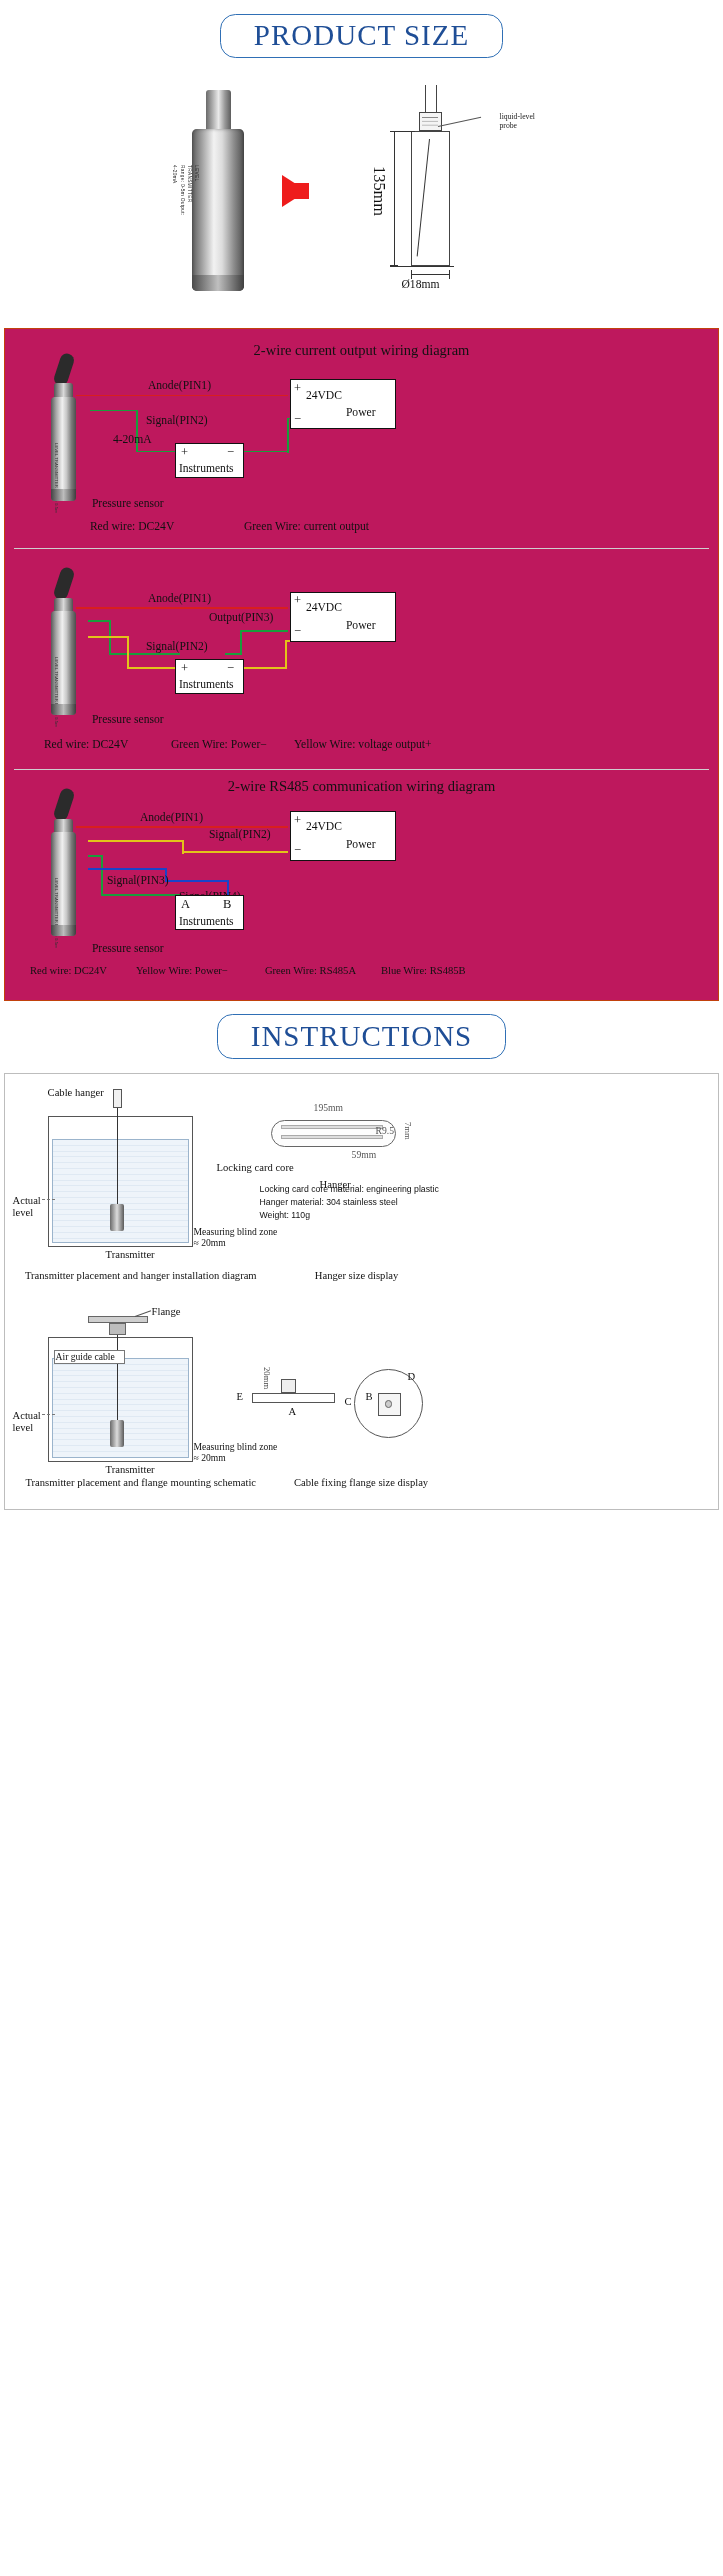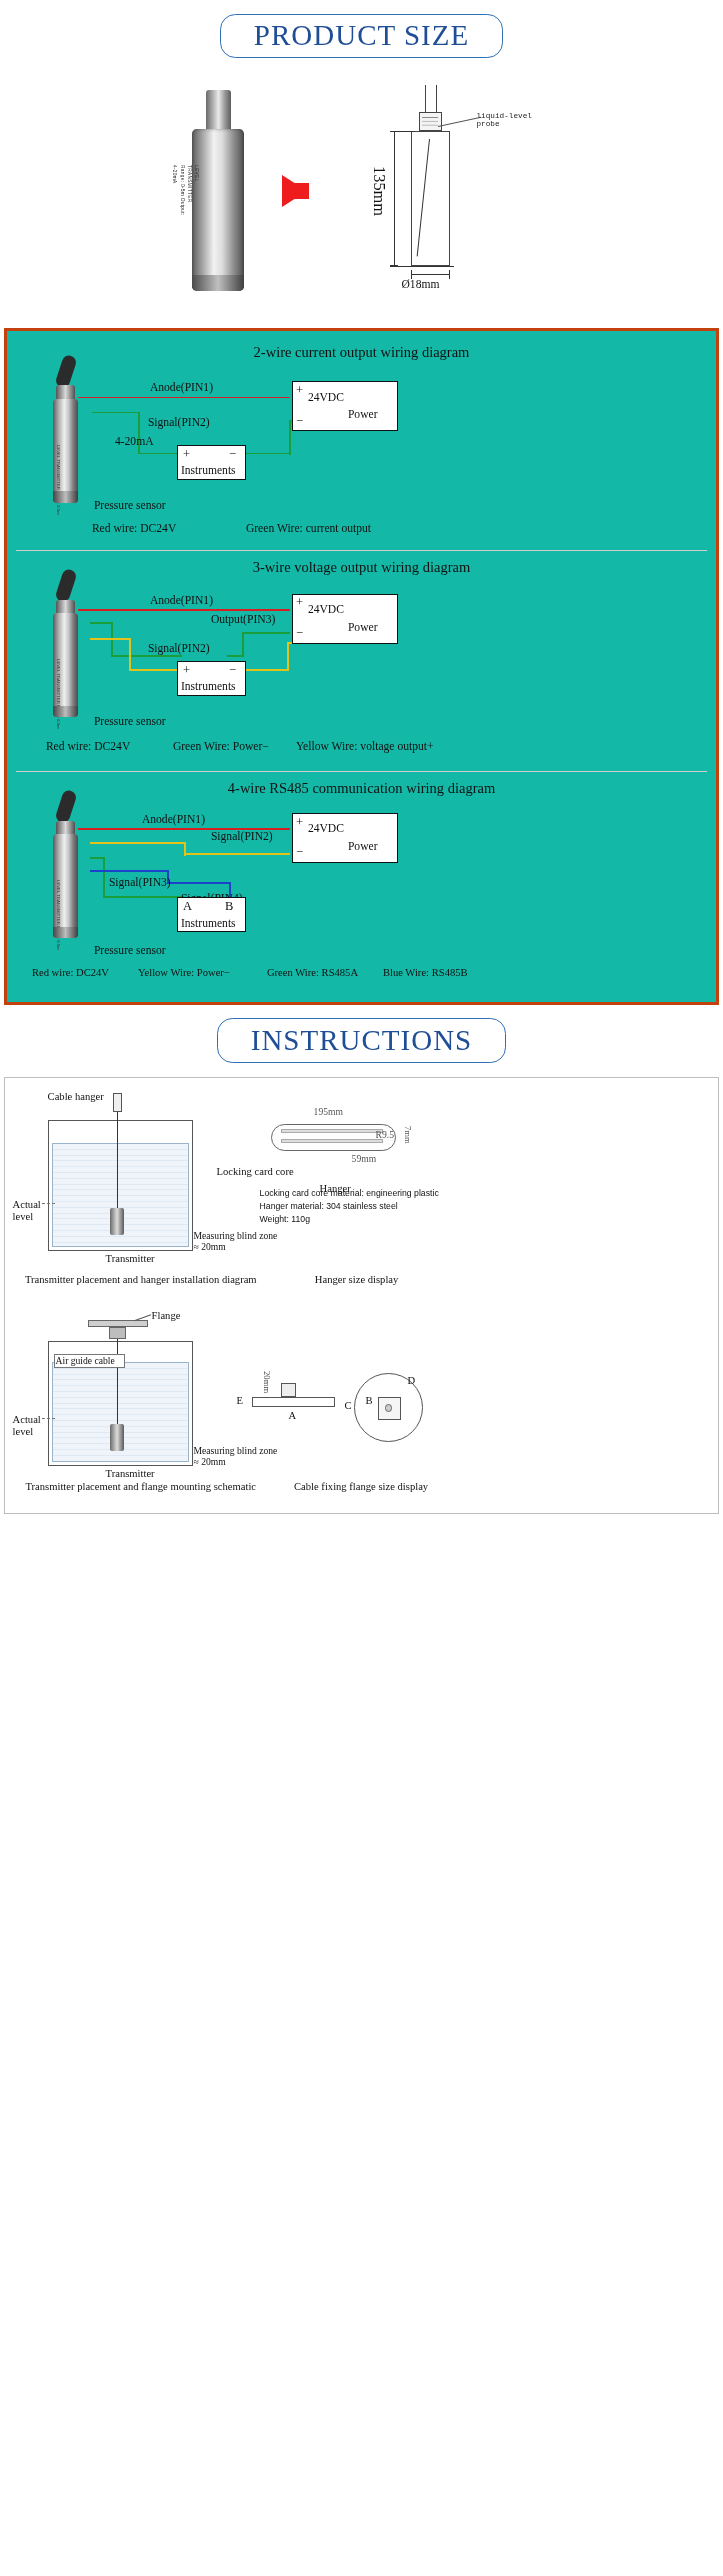--- a/index.html
+++ b/index.html
@@ -109,22 +109,22 @@
     position: absolute; left: 93px; top: 54px; width: 1px; height: 118px;
     background: #333;
     transform: rotate(6deg);
     transform-origin: top;
   }
   .dim-drawing .lead-line {
     position: absolute; left: 102px; top: 41px; width: 44px; height: 1px; background: #555;
     transform: rotate(-12deg); transform-origin: left;
   }
   .dim-drawing .probe-label {
-    position: absolute; left: 141px; top: 27px; font-size: 7.7px; color:#222;
-    font-family: Liberation Mono, monospace;
+    position: absolute; left: 164px; top: 27px; font-size: 7.7px; color:#222;
+    font-family: Liberation Serif, serif;
   }
   .dim-drawing .vdim {
     position: absolute; left: 58px; top: 46px; width: 1px; height: 135px; background: #333;
   }
   .dim-drawing .vdim:before, .dim-drawing .vdim:after {
     content:""; position:absolute; left:-3.9px; width:8.7px; height:1px; background:#333;
   }
   .dim-drawing .vdim:before { top: 0; }
   .dim-drawing .vdim:after { bottom: 0; }
   .dim-drawing .vdim-tick-top {
@@ -146,24 +146,24 @@
     content:""; position:absolute; top:-3.9px; width:1px; height:8.7px; background:#333;
   }
   .dim-drawing .hdim:before { left: 0; }
   .dim-drawing .hdim:after { right: 0; }
   .dim-drawing .hdim-text {
     position: absolute; left: 66px; top: 193px; font-size: 11.6px; text-align: center;
   }
 
   
   .wiring-box {
-    border: 3px solid #c2410c;
+    border: 1px solid #c2410c;
     margin: 5.8px 3.9px 0 3.9px;
     padding: 7.7px 0 5.8px 0;
-    background: #14b8a6;
+    background: #be185d;
   }
   .wdiag { position: relative; height: 210px; }
   .wdiag.w3 { height: 216px; }
   .wdiag.w4 { height: 222px; }
   .wdiag .title {
     text-align: center;
     font-size: 14.5px;
     padding-top: 5.8px;
   }
   .hr-sep { border-top: 1px solid #cfcfcf; margin: 1.9px 9.6px; }
@@ -347,21 +347,20 @@
 
       <div class="lbl" style="left:87px; top:160px;">Pressure sensor</div>
 
       <div class="lbl" style="left:85px; top:183px;">Red wire: DC24V</div>
       <div class="lbl" style="left:239px; top:183px;">Green Wire: current output</div>
     </div>
 
     <div class="hr-sep"></div>
 
     <div class="wdiag w3">
-      <div class="title">3-wire voltage output wiring diagram</div>
 
       <div class="probe">
         <div class="cablew"></div>
         <div class="cap3"></div>
         <div class="barrel">
           <div class="vlabel">LEVEL TRANSMITTER Range 0-5m</div>
         </div>
       </div>
 
       <div class="wire red" style="left:71px; top:56px; width:212px;"></div>
@@ -398,21 +397,21 @@
       <div class="lbl" style="left:87px; top:162px;">Pressure sensor</div>
 
       <div class="lbl" style="left:39px; top:187px;">Red wire: DC24V</div>
       <div class="lbl" style="left:166px; top:187px;">Green Wire: Power−</div>
       <div class="lbl" style="left:289px; top:187px;">Yellow Wire: voltage output+</div>
     </div>
 
     <div class="hr-sep"></div>
 
     <div class="wdiag w4">
-      <div class="title">4-wire RS485 communication wiring diagram</div>
+      <div class="title">2-wire RS485 communication wiring diagram</div>
 
       <div class="probe">
         <div class="cablew"></div>
         <div class="cap3"></div>
         <div class="barrel">
           <div class="vlabel">LEVEL TRANSMITTER Range 0-5m</div>
         </div>
       </div>
 
       <div class="wire red" style="left:71px; top:54px; width:212px;"></div>

